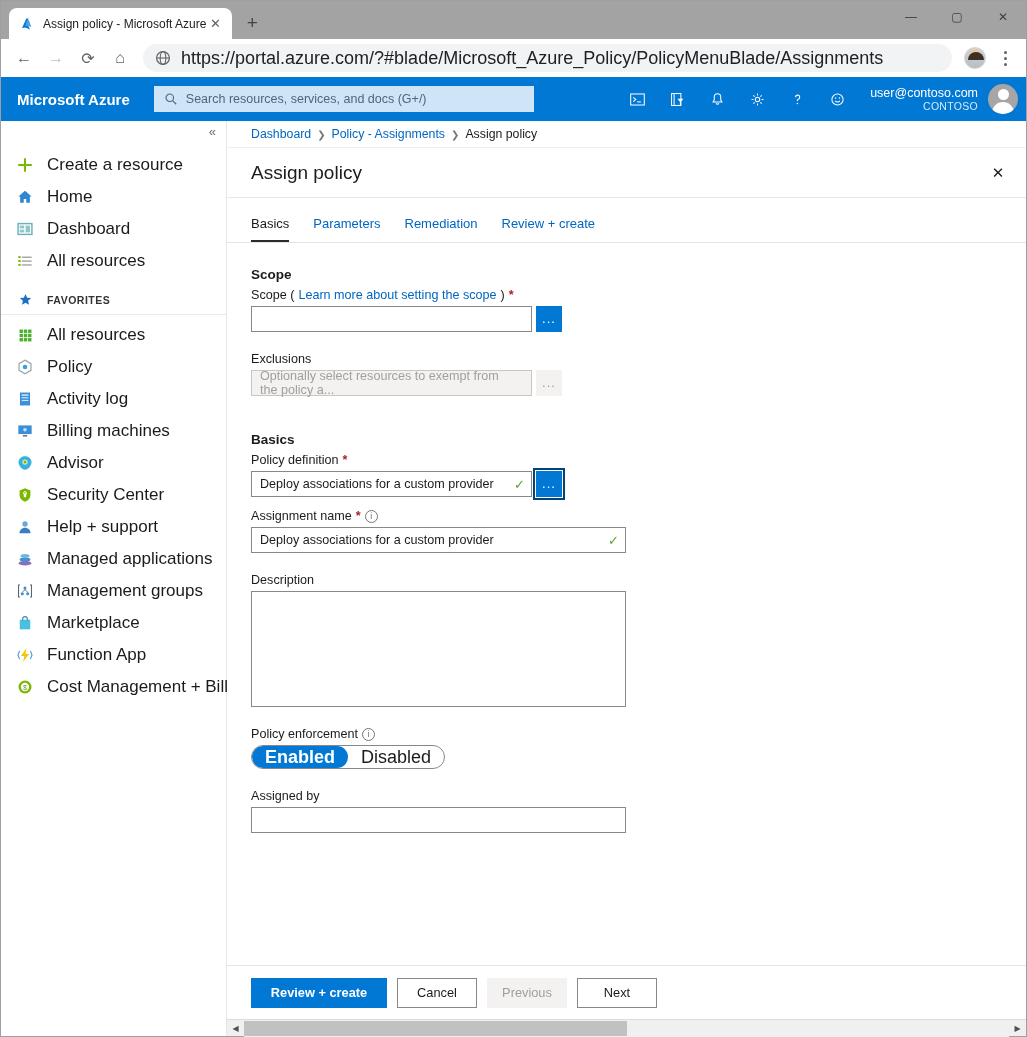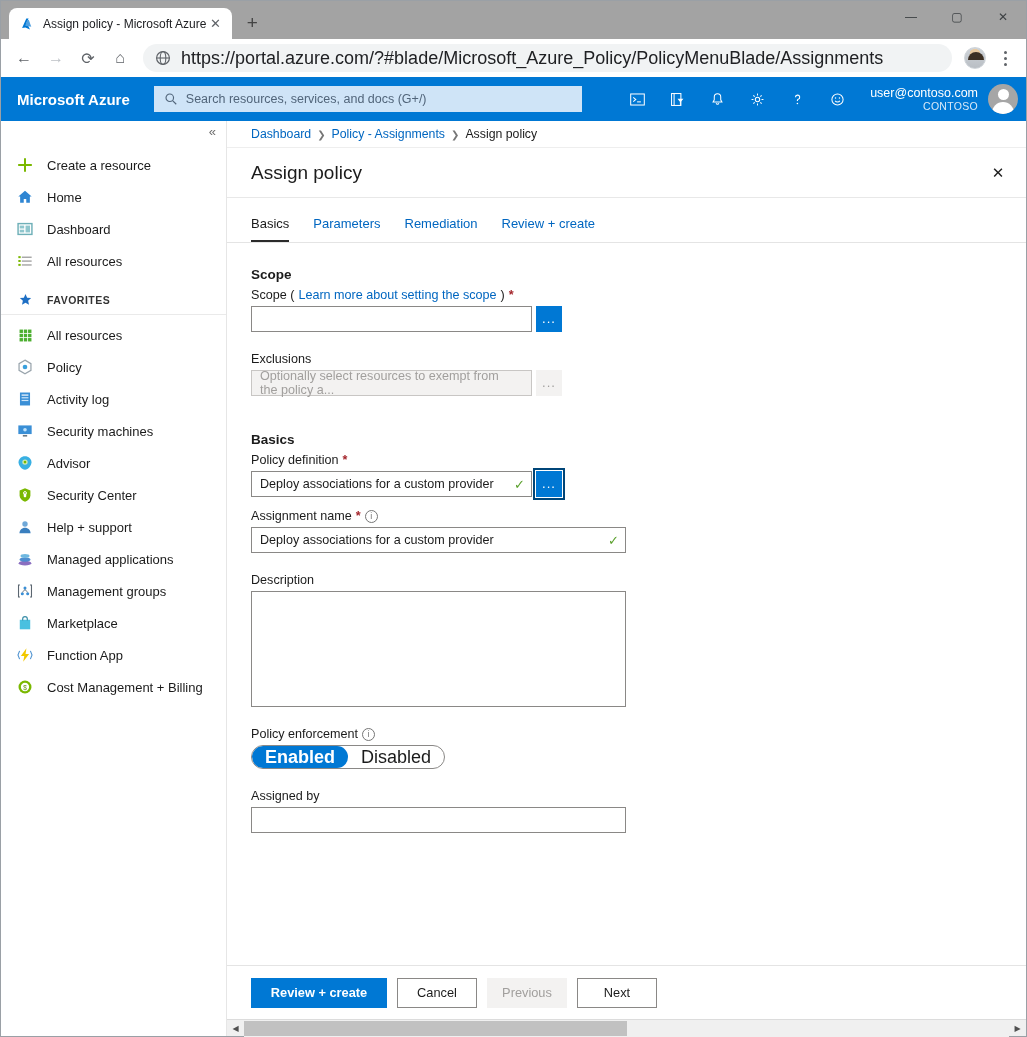--- a/index.html
+++ b/index.html
@@ -50,21 +50,21 @@
                        height:8px; background:#3c2f23; border-radius:8px 8px 0 0; }
   .kebab { width:26px; height:30px; display:flex; flex-direction:column;
            align-items:center; justify-content:center; gap:3px; cursor:pointer; }
   .kebab i { width:3px; height:3px; border-radius:50%; background:#5f6368; display:block; }
 
   
   .azure-top { height:44px; background:#0078d4; display:flex; align-items:center;
                padding:0 8px 0 16px; flex:0 0 44px; }
   .az-brand { color:#fff; font-size:15px; font-weight:bold; margin-right:24px;
               white-space:nowrap; cursor:pointer; }
-  .az-search { width:428px; height:26px; background:#cfe4f7; display:flex;
+  .az-search { width:380px; height:26px; background:#cfe4f7; display:flex;
                align-items:center; padding:0 10px; cursor:text; }
   .az-search .mag { width:14px; height:14px; margin-right:8px; flex:0 0 14px; }
   .az-search span { font-size:12.5px; color:#51657a; }
   .az-icons { margin-left:auto; display:flex; align-items:center; gap:2px; }
   .az-ic { width:38px; height:40px; display:flex; align-items:center;
            justify-content:center; cursor:pointer; }
   .az-user { display:flex; flex-direction:column; align-items:flex-end;
              margin:0 8px 0 12px; line-height:1.15; cursor:pointer; }
   .az-user .email { color:#fff; font-size:12.5px; }
   .az-user .tenant { color:#d8e9f8; font-size:10.5px; letter-spacing:.3px; }
@@ -80,21 +80,21 @@
 
   
   .sidebar { width:226px; flex:0 0 226px; background:#fff; border-right:1px solid #e6e6e6;
              padding-top:4px; display:flex; flex-direction:column; }
   .collapse-row { height:24px; display:flex; justify-content:flex-end; padding-right:10px; }
   .collapse-btn { color:#6b6b6b; font-size:13px; cursor:pointer; line-height:1; }
   .side-item { height:32px; display:flex; align-items:center; padding:0 8px 0 14px;
                cursor:pointer; }
   .side-ico { width:20px; height:20px; flex:0 0 20px; margin-right:12px;
               display:flex; align-items:center; justify-content:center; }
-  .side-label { font-size:13px; color:#1b1b1b; white-space:nowrap; }
+  .side-label { font-size:17px; color:#1b1b1b; white-space:nowrap; }
   .fav-row { height:30px; display:flex; align-items:center; padding:0 8px 0 14px;
              border-bottom:1px solid #eaeaea; margin-bottom:4px; }
   .fav-label { font-size:10.5px; font-weight:bold; color:#333; letter-spacing:.5px; }
   .side-gap { height:8px; }
 
   
   .blade-area { flex:1; display:flex; flex-direction:column; min-width:0;
                 background:#f2f2f2; }
   .breadcrumb { height:26px; display:flex; align-items:center; padding-left:24px;
                 background:#fff; font-size:12.3px; gap:6px; }
@@ -394,21 +394,21 @@
       </div>
 
       <div class="side-item">
         <span class="side-ico">
           <svg viewBox="0 0 20 20" width="18" height="18">
             <rect x="2.6" y="3.8" width="14.8" height="9.6" fill="#3a8fd6"></rect>
             <circle cx="10" cy="8.6" r="2" fill="#bfe2fb"></circle>
             <rect x="7.6" y="14.4" width="4.8" height="1.8" fill="#6a7782"></rect>
           </svg>
         </span>
-        <span class="side-label">Security machines</span>
+        <span class="side-label">Billing machines</span>
       </div>
 
       <div class="side-item">
         <span class="side-ico">
           <svg viewBox="0 0 20 20" width="18" height="18">
             <path d="M10 2.6c4 0 7.2 3 7.2 6.6S13.6 17.4 10 17.4 2.8 12.8 2.8 9.2 6 2.6 10 2.6z" fill="#38b0e3"></path>
             <circle cx="10" cy="9" r="3" fill="#cfe9b0"></circle>
             <circle cx="10" cy="9" r="1.5" fill="#7ab800"></circle>
           </svg>
         </span>

